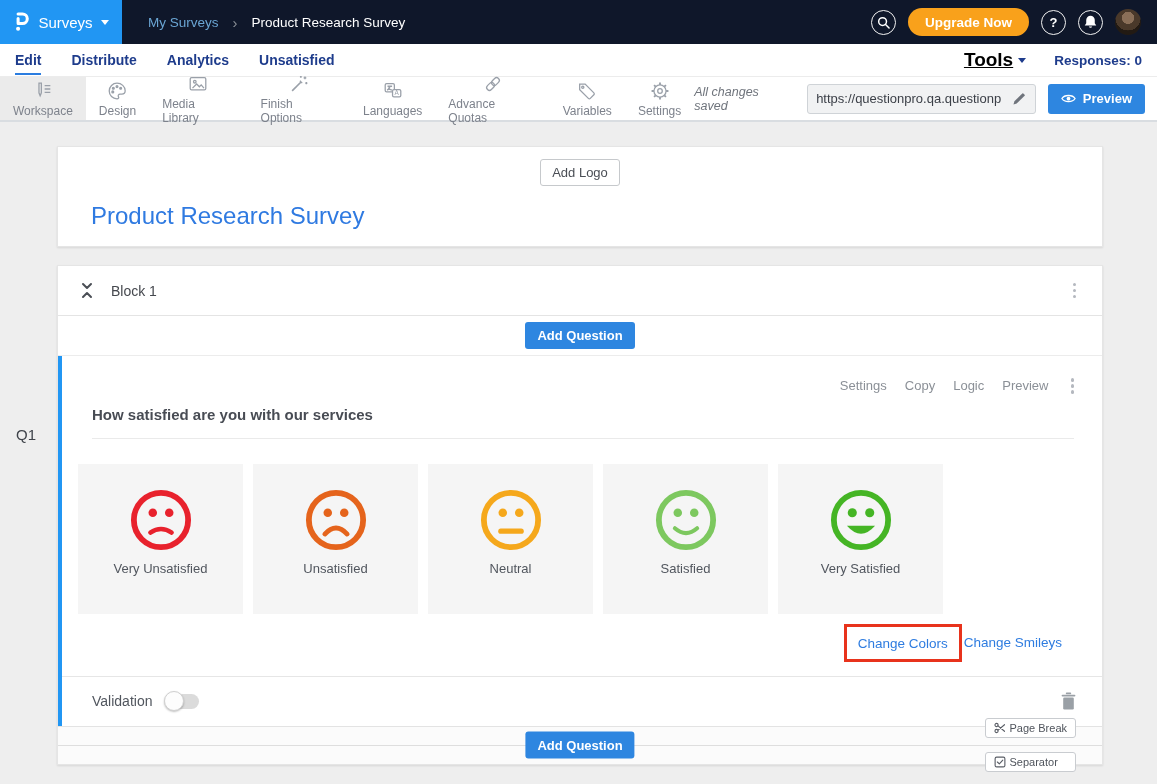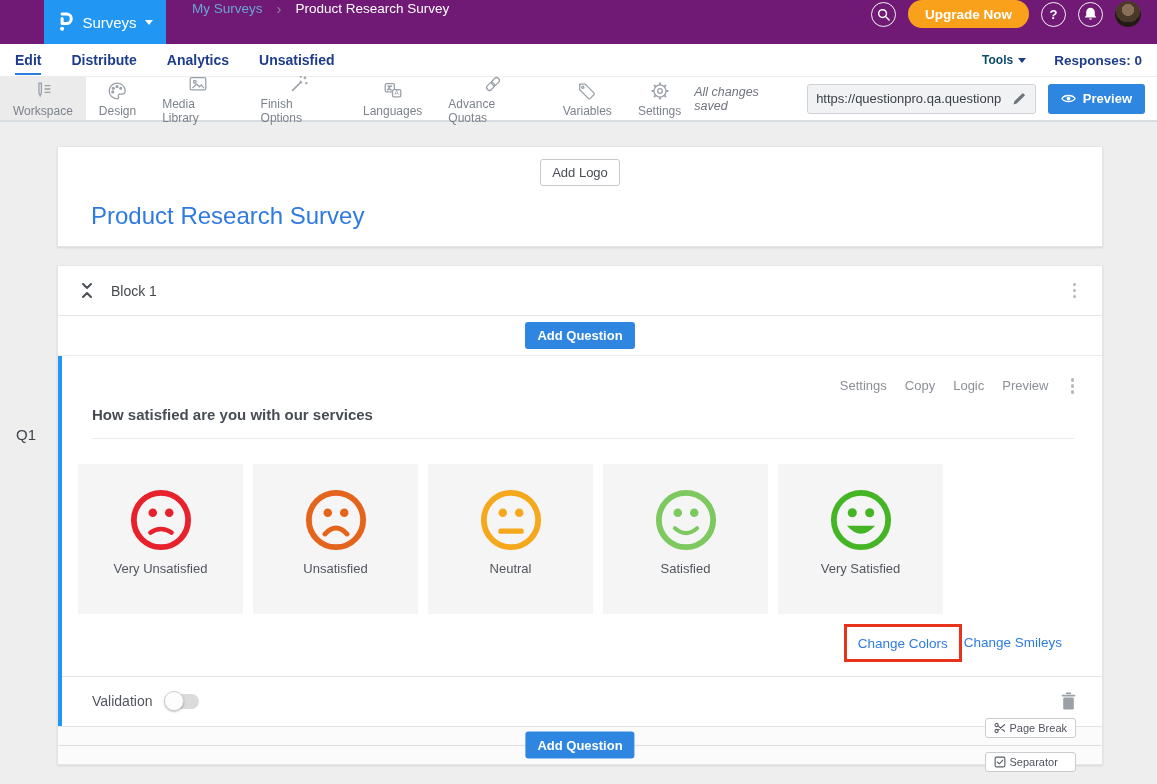--- a/index.html
+++ b/index.html
@@ -1,39 +1,39 @@
 <!DOCTYPE html>
 <html><head>
 <meta charset="utf-8">
 <style>
   * { margin:0; padding:0; box-sizing:border-box; }
   html,body { width:1157px; height:784px; }
   body { background:#eeeeee; font-family:"Liberation Sans", sans-serif; overflow:hidden; }
 
   
-  .topbar { height:44px; background:#701a75; display:flex; align-items:flex-start;padding-left:44px; }
+  .topbar { height:44px; background:#0f172a; display:flex; align-items:center; }
   .logo-box { width:122px; height:100%; background:#2196f3; display:flex; align-items:center; justify-content:center; gap:8px; cursor:pointer; }
   .logo-box .menu-label { color:#fff; font-size:15px; }
   .caret-down { width:0; height:0; border-left:4px solid transparent; border-right:4px solid transparent; border-top:5px solid #fff; display:inline-block; }
   .crumb { display:flex; align-items:center; gap:14px; margin-left:26px; font-size:13.5px; }
   .crumb .parent { color:#6aa5d3; cursor:pointer; }
   .crumb .sep { color:#8a8f96; font-size:15px; }
   .crumb .current { color:#ffffff; }
   .topbar-right { margin-left:auto; display:flex; align-items:center; gap:12px; padding-right:16px; }
   .circle-btn { width:25px; height:25px; border:1.5px solid #f2f2f2; border-radius:50%; display:flex; align-items:center; justify-content:center; cursor:pointer; color:#fff; font-size:13px; font-weight:bold; }
   .upgrade-btn { height:28px; padding:0 17px; background:#f9a11b; border:none; border-radius:14px; color:#fff; font-size:13.5px; font-weight:bold; cursor:pointer; font-family:inherit; }
   .avatar { width:26px; height:26px; border-radius:50%; cursor:pointer;
     background:radial-gradient(circle at 50% 34%, #8a6f58 0 28%, #4a392a 29% 58%, #221a13 59%); }
 
   
   .subnav { height:33px; background:#fff; display:flex; align-items:center; padding:8px 15px; border-bottom:1px solid #ececec; }
   .subnav .tab { font-size:14px; font-weight:bold; color:#1e3c8c; margin-right:30px; padding:7px 0; cursor:pointer; }
   .subnav .tab.active { border-bottom:2px solid #2b7de0; padding-bottom:5px; }
   .subnav-right { margin-left:auto; display:flex; align-items:center; gap:28px; }
-  .subnav-right .tool-menu { font-size:12px; font-weight:bold; color:#0c4a6e; cursor:pointer; display:flex; align-items:center; gap:5px; }
+  .subnav-right .tool-menu { font-size:19px; font-weight:bold; color:#000000; cursor:pointer; display:flex; align-items:center; gap:5px;text-decoration:underline; }
   .subnav-right .tool-menu .caret-down { border-top-color:#1e3c8c; }
   .subnav-right .responses { font-size:13.5px; font-weight:bold; color:#1e3c8c; cursor:pointer; }
 
   
   .toolbar { height:45px; background:#fff; border-bottom:2px solid #d9dde1; display:flex; align-items:stretch; padding-right:12px; }
   .tool { display:flex; flex-direction:column; align-items:center; justify-content:center; gap:2px; padding:0 13px; font-size:12px; color:#7d828c; cursor:pointer; }
   .tool.active { background:#ebebeb; }
   .tool svg { stroke:#9aa0a9; fill:none; stroke-width:1.4; }
   .toolbar-right { margin-left:auto; display:flex; align-items:center; gap:12px; }
   .saved { font-style:italic; font-size:12.5px; color:#6f747c; }

